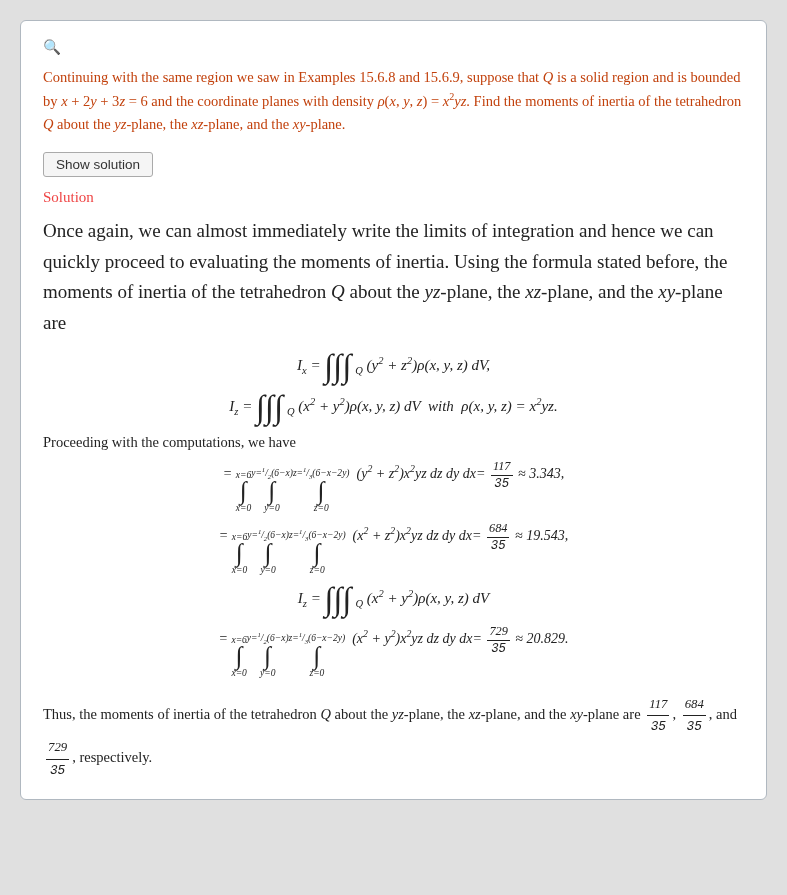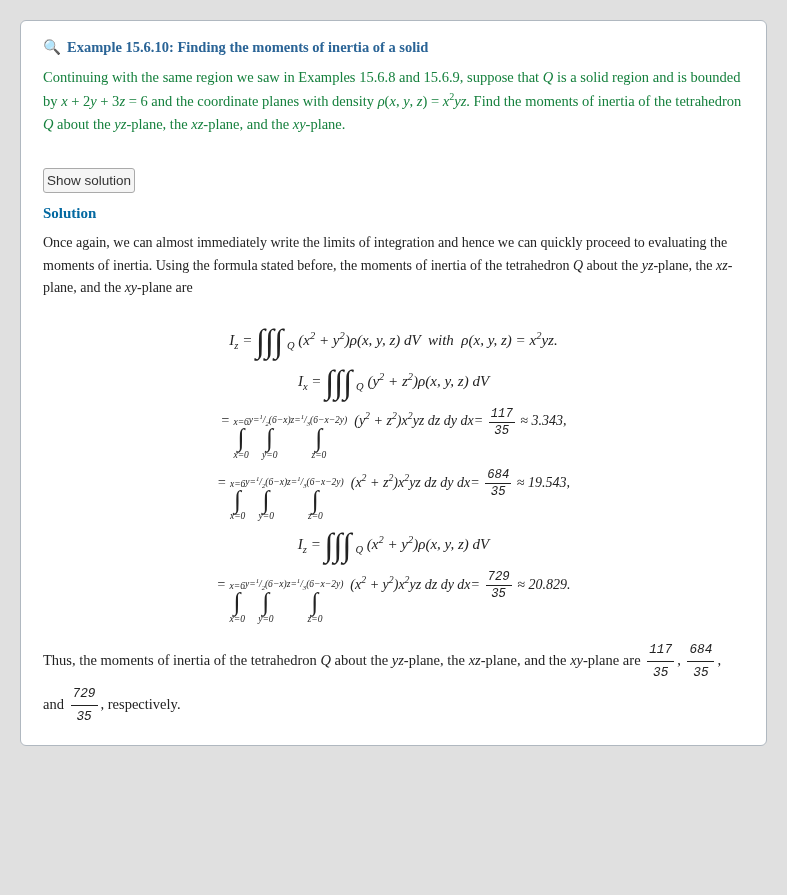--- a/index.html
+++ b/index.html
@@ -24,47 +24,47 @@
       font-size: 14.5px;
       font-weight: bold;
       margin-bottom: 10px;
       display: flex;
       align-items: center;
       gap: 6px;
     }
     .problem-text {
       font-size: 14.5px;
       line-height: 1.6;
-      margin-bottom: 32px;
-      color: #15803d;
+      margin-bottom: 16px;
+      color: #c2410c;
     }
     .problem-text em, .solution-text em, .concluding-text em {
       font-style: italic;
     }
     .show-solution-btn {
       border: 1px solid #aaa;
       background: #f5f5f5;
-      padding: 4px 3px;
+      padding: 4px 12px;
       font-size: 13.5px;
       cursor: pointer;
       border-radius: 3px;
       color: #333;
       margin-bottom: 12px;
       display: inline-block;
     }
     .solution-label {
-      font-weight: bold;
+      font-weight: normal;
       font-size: 15px;
       margin-bottom: 10px;
-      color: #0369a1;
+      color: #ef4444;
     }
     .solution-text {
-      font-size: 14px;
+      font-size: 19px;
       line-height: 1.6;
-      margin-bottom: 25px;
+      margin-bottom: 12px;
       color: #222;
     }
     .math-block {
       text-align: center;
       margin: 8px 0 8px 0;
       font-size: 15px;
       color: #222;
     }
     .proceeding {
       font-size: 14.5px;
@@ -91,41 +91,39 @@
       flex-direction: column;
       align-items: center;
       vertical-align: middle;
       margin: 0 2px;
       font-style: italic;
     }
     .frac .num {
       border-bottom: 1px solid #222;
       padding: 0 2px 1px 2px;
       font-size: 0.88em;
-      font-family: Liberation Mono, monospace;
     }
     .frac .den {
       padding: 1px 2px 0 2px;
       font-size: 0.88em;
       font-family: Liberation Mono, monospace;
     }
     .inline-math {
       font-family: 'Times New Roman', serif;
       font-style: italic;
     }
   </style>
 </head>
 <body>
 
 <div class="card">
 
   
   <div class="example-title">
     <span>🔍</span>
-    <span>Example 15.6.10: Finding the moments of inertia of a solid</span>
   </div>
 
   
   <div class="problem-text">
     Continuing with the same region we saw in Examples 15.6.8 and 15.6.9, suppose that <em>Q</em> is a solid
     region and is bounded by <em>x</em> + 2<em>y</em> + 3<em>z</em> = 6 and the coordinate planes with density
     <em>ρ</em>(<em>x</em>, <em>y</em>, <em>z</em>) = <em>x</em><sup>2</sup><em>yz</em>.
     Find the moments of inertia of the tetrahedron <em>Q</em> about the <em>yz</em>-plane, the <em>xz</em>-plane, and the <em>xy</em>-plane.
   </div>
 
@@ -136,44 +134,45 @@
   <div class="solution-label">Solution</div>
 
   
   <div class="solution-text">
     Once again, we can almost immediately write the limits of integration and hence we can quickly
     proceed to evaluating the moments of inertia. Using the formula stated before, the moments of inertia
     of the tetrahedron <em>Q</em> about the <em>yz</em>-plane, the <em>xz</em>-plane, and the <em>xy</em>-plane are
   </div>
 
   
+  <div class="math-block">
+    <span class="inline-math">
+      <em>I</em><sub><em>x</em></sub> = 
+      <span class="integral-large">∫∫∫</span>
+      <sub style="font-size:0.7em;"><em>Q</em></sub>
+      (<em>y</em><sup>2</sup> + <em>z</em><sup>2</sup>)<em>ρ</em>(<em>x</em>, <em>y</em>, <em>z</em>) <em>dV</em>,
+    </span>
+  </div>
 
   
 
   
   <div class="math-block">
     <span class="inline-math">
       <em>I</em><sub><em>z</em></sub> = 
       <span class="integral-large">∫∫∫</span>
       <sub style="font-size:0.7em;"><em>Q</em></sub>
       (<em>x</em><sup>2</sup> + <em>y</em><sup>2</sup>)<em>ρ</em>(<em>x</em>, <em>y</em>, <em>z</em>) <em>dV</em> &nbsp;with&nbsp; <em>ρ</em>(<em>x</em>, <em>y</em>, <em>z</em>) = <em>x</em><sup>2</sup><em>yz</em>.
     </span>
   </div>
 
   
-
-  
-  <div class="math-block">
-    <span class="inline-math">
-      <em>I</em><sub><em>x</em></sub> = 
-      <span class="integral-large">∫∫∫</span>
-      <sub style="font-size:0.7em;"><em>Q</em></sub>
-      (<em>y</em><sup>2</sup> + <em>z</em><sup>2</sup>)<em>ρ</em>(<em>x</em>, <em>y</em>, <em>z</em>) <em>dV</em>
-    </span>
-  </div>
+  <div class="proceeding">Proceeding with the computations, we have</div>
+
+  
 
   <div class="math-block" style="font-size:14px;">
     <span class="inline-math">
       = 
       <span style="display:inline-flex; align-items:flex-end; gap:0;">
         <span style="display:inline-flex; flex-direction:column; align-items:center; vertical-align:middle;">
           <span style="font-size:0.68em; padding-bottom:0;"><em>x</em>=6</span>
           <span style="font-size:1.8em; line-height:0.9;">∫</span>
           <span style="font-size:0.68em; padding-top:0;"><em>x</em>=0</span>
         </span>

